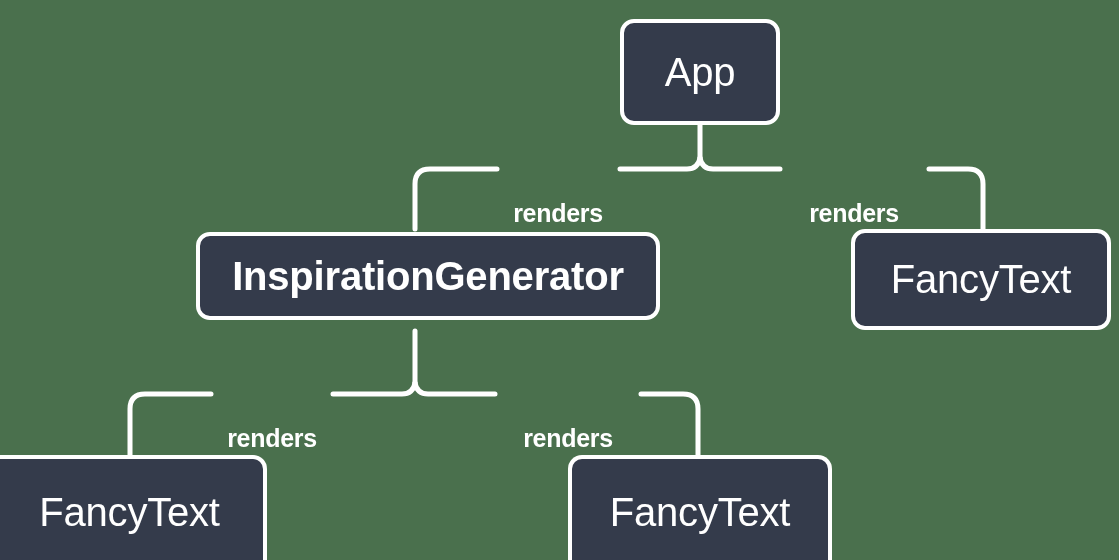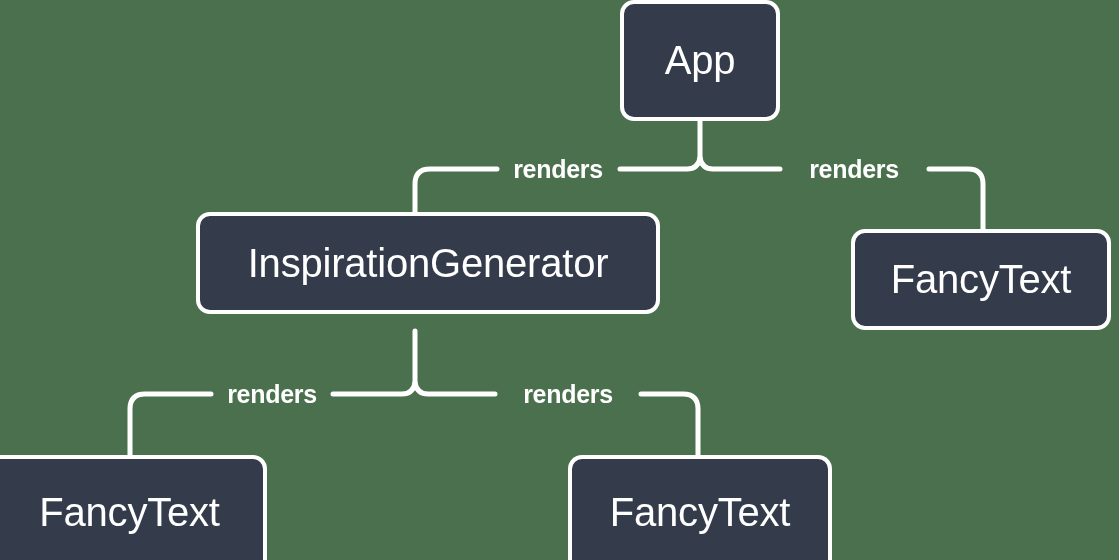--- a/index.html
+++ b/index.html
@@ -55,20 +55,21 @@
   .edge-label {
     position: absolute;
     color: #ffffff;
     font-family: "Liberation Sans", sans-serif;
     font-weight: 700;
     font-size: 25px;
     letter-spacing: -0.3px;
     white-space: nowrap;
     transform: translate(-50%, -50%);
     z-index: 3;
+    margin-top: 44px;
   }
 </style>
 </head>
 <body>
 
 <div id="diagram-root">
 
   <svg id="edges-layer" viewBox="0 0 1119 560" width="1119" height="560" xmlns="http://www.w3.org/2000/svg">
     <g fill="none" stroke="#ffffff" stroke-width="5" stroke-linecap="round" stroke-linejoin="round">
 
@@ -88,25 +89,25 @@
       <path d="M 415 383 Q 417 394 428 394 L 495 394"></path>
       <path d="M 641 394 L 683 394 Q 698 394 698 409 L 698 455"></path>
     </g>
   </svg>
 
   <div class="edge-label" style="left:558px; top:169px;">renders</div>
   <div class="edge-label" style="left:854px; top:169px;">renders</div>
   <div class="edge-label" style="left:272px; top:394px;">renders</div>
   <div class="edge-label" style="left:568px; top:394px;">renders</div>
 
-  <div class="node-box" style="left:620px; top:0; width:160px; height:121px;">
+  <div class="node-box" style="left:620px; top:19px; width:160px; height:106px;">
     <span>App</span>
   </div>
 
-  <div class="node-box" style="left:196px; top:212px; width:464px; height:102px;">
+  <div class="node-box" style="left:196px; top:232px; width:464px; height:88px;font-weight:bold;">
     <span>InspirationGenerator</span>
   </div>
 
   <div class="node-box" style="left:851px; top:229px; width:260px; height:101px;">
     <span>FancyText</span>
   </div>
 
   <div class="node-box clipped-left clipped-bottom" style="left:-4px; top:455px; width:271px; height:110px;">
     <span>FancyText</span>
   </div>

